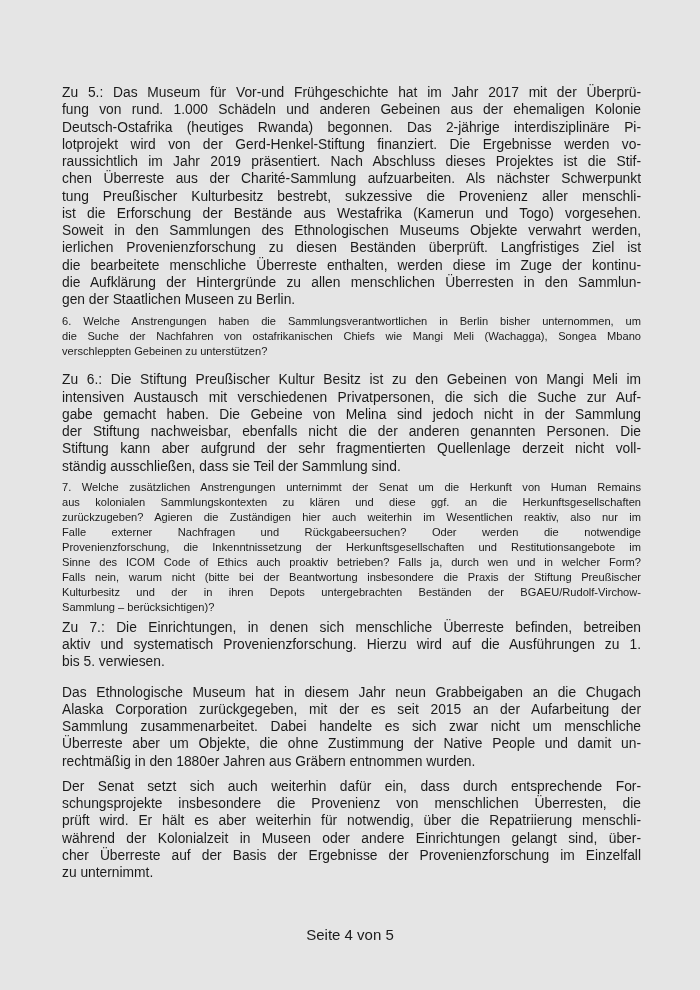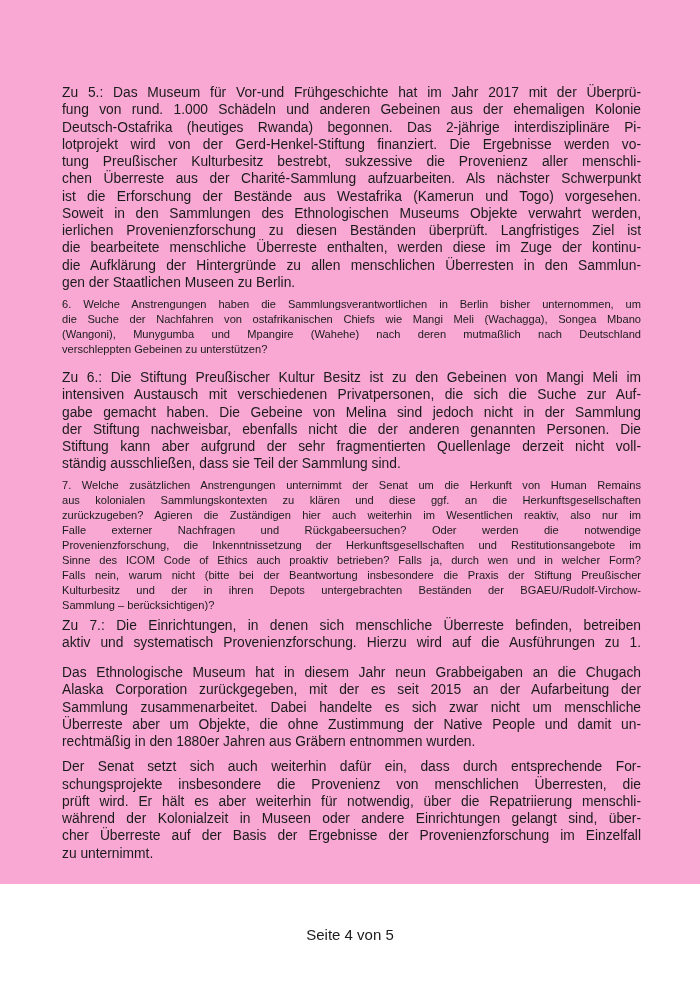--- a/index.html
+++ b/index.html
@@ -6,22 +6,22 @@
     margin: 0;
     padding: 0;
     width: 700px;
     height: 990px;
     background: #ffffff;
     overflow: hidden;
   }
   .page {
     position: relative;
     width: 700px;
-    height: 884px;
-    background: #f9a8d4;
+    height: 990px;
+    background: #e5e5e5;
     font-family: "Liberation Sans", sans-serif;
     color: #1b1b1b;
   }
   .doc-body {
     position: absolute;
     left: 62px;
     top: 84px;
     width: 579px;
   }
   .block { margin: 0; }
@@ -63,33 +63,33 @@
 </head>
 <body>
 
 <div class="page">
   <div class="doc-body">
       <div class="block answer">
         <div class="line">Zu 5.: Das Museum für Vor-und Frühgeschichte hat im Jahr 2017 mit der Überprü-</div>
         <div class="line">fung von rund. 1.000 Schädeln und anderen Gebeinen aus der ehemaligen Kolonie</div>
         <div class="line">Deutsch-Ostafrika (heutiges Rwanda) begonnen. Das 2-jährige interdisziplinäre Pi-</div>
         <div class="line">lotprojekt wird von der Gerd-Henkel-Stiftung finanziert. Die Ergebnisse werden vo-</div>
+        <div class="line">raussichtlich im Jahr 2019 präsentiert. Nach Abschluss dieses Projektes ist die Stif-</div>
+        <div class="line">chen Überreste aus der Charité-Sammlung aufzuarbeiten. Als nächster Schwerpunkt</div>
         <div class="line">tung Preußischer Kulturbesitz bestrebt, sukzessive die Provenienz aller menschli-</div>
-        <div class="line">chen Überreste aus der Charité-Sammlung aufzuarbeiten. Als nächster Schwerpunkt</div>
         <div class="line">ist die Erforschung der Bestände aus Westafrika (Kamerun und Togo) vorgesehen.</div>
         <div class="line">Soweit in den Sammlungen des Ethnologischen Museums Objekte verwahrt werden,</div>
         <div class="line">ierlichen Provenienzforschung zu diesen Beständen überprüft. Langfristiges Ziel ist</div>
         <div class="line">die bearbeitete menschliche Überreste enthalten, werden diese im Zuge der kontinu-</div>
         <div class="line">die Aufklärung der Hintergründe zu allen menschlichen Überresten in den Sammlun-</div>
         <div class="line last">gen der Staatlichen Museen zu Berlin.</div>
       </div>
       <div class="block question">
         <div class="line">6. Welche Anstrengungen haben die Sammlungsverantwortlichen in Berlin bisher unternommen, um</div>
         <div class="line">die Suche der Nachfahren von ostafrikanischen Chiefs wie Mangi Meli (Wachagga), Songea Mbano</div>
-        <div class="line">(Wangoni), Munygumba und Mpangire (Wahehe) nach deren mutmaßlich nach Deutschland</div>
         <div class="line last">verschleppten Gebeinen zu unterstützen?</div>
       </div>
       <div class="block answer">
         <div class="line">Zu 6.: Die Stiftung Preußischer Kultur Besitz ist zu den Gebeinen von Mangi Meli im</div>
         <div class="line">intensiven Austausch mit verschiedenen Privatpersonen, die sich die Suche zur Auf-</div>
         <div class="line">gabe gemacht haben. Die Gebeine von Melina sind jedoch nicht in der Sammlung</div>
         <div class="line">der Stiftung nachweisbar, ebenfalls nicht die der anderen genannten Personen. Die</div>
         <div class="line">Stiftung kann aber aufgrund der sehr fragmentierten Quellenlage derzeit nicht voll-</div>
         <div class="line last">ständig ausschließen, dass sie Teil der Sammlung sind.</div>
       </div>
@@ -100,20 +100,21 @@
         <div class="line">Falle externer Nachfragen und Rückgabeersuchen? Oder werden die notwendige</div>
         <div class="line">Provenienzforschung, die Inkenntnissetzung der Herkunftsgesellschaften und Restitutionsangebote im</div>
         <div class="line">Sinne des ICOM Code of Ethics auch proaktiv betrieben? Falls ja, durch wen und in welcher Form?</div>
         <div class="line">Falls nein, warum nicht (bitte bei der Beantwortung insbesondere die Praxis der Stiftung Preußischer</div>
         <div class="line">Kulturbesitz und der in ihren Depots untergebrachten Beständen der BGAEU/Rudolf-Virchow-</div>
         <div class="line last">Sammlung – berücksichtigen)?</div>
       </div>
       <div class="block answer">
         <div class="line">Zu 7.: Die Einrichtungen, in denen sich menschliche Überreste befinden, betreiben</div>
         <div class="line">aktiv und systematisch Provenienzforschung. Hierzu wird auf die Ausführungen zu 1.</div>
+        <div class="line last">bis 5. verwiesen.</div>
       </div>
       <div class="block answer">
         <div class="line">Das Ethnologische Museum hat in diesem Jahr neun Grabbeigaben an die Chugach</div>
         <div class="line">Alaska Corporation zurückgegeben, mit der es seit 2015 an der Aufarbeitung der</div>
         <div class="line">Sammlung zusammenarbeitet. Dabei handelte es sich zwar nicht um menschliche</div>
         <div class="line">Überreste aber um Objekte, die ohne Zustimmung der Native People und damit un-</div>
         <div class="line last">rechtmäßig in den 1880er Jahren aus Gräbern entnommen wurden.</div>
       </div>
       <div class="block answer">
         <div class="line">Der Senat setzt sich auch weiterhin dafür ein, dass durch entsprechende For-</div>

